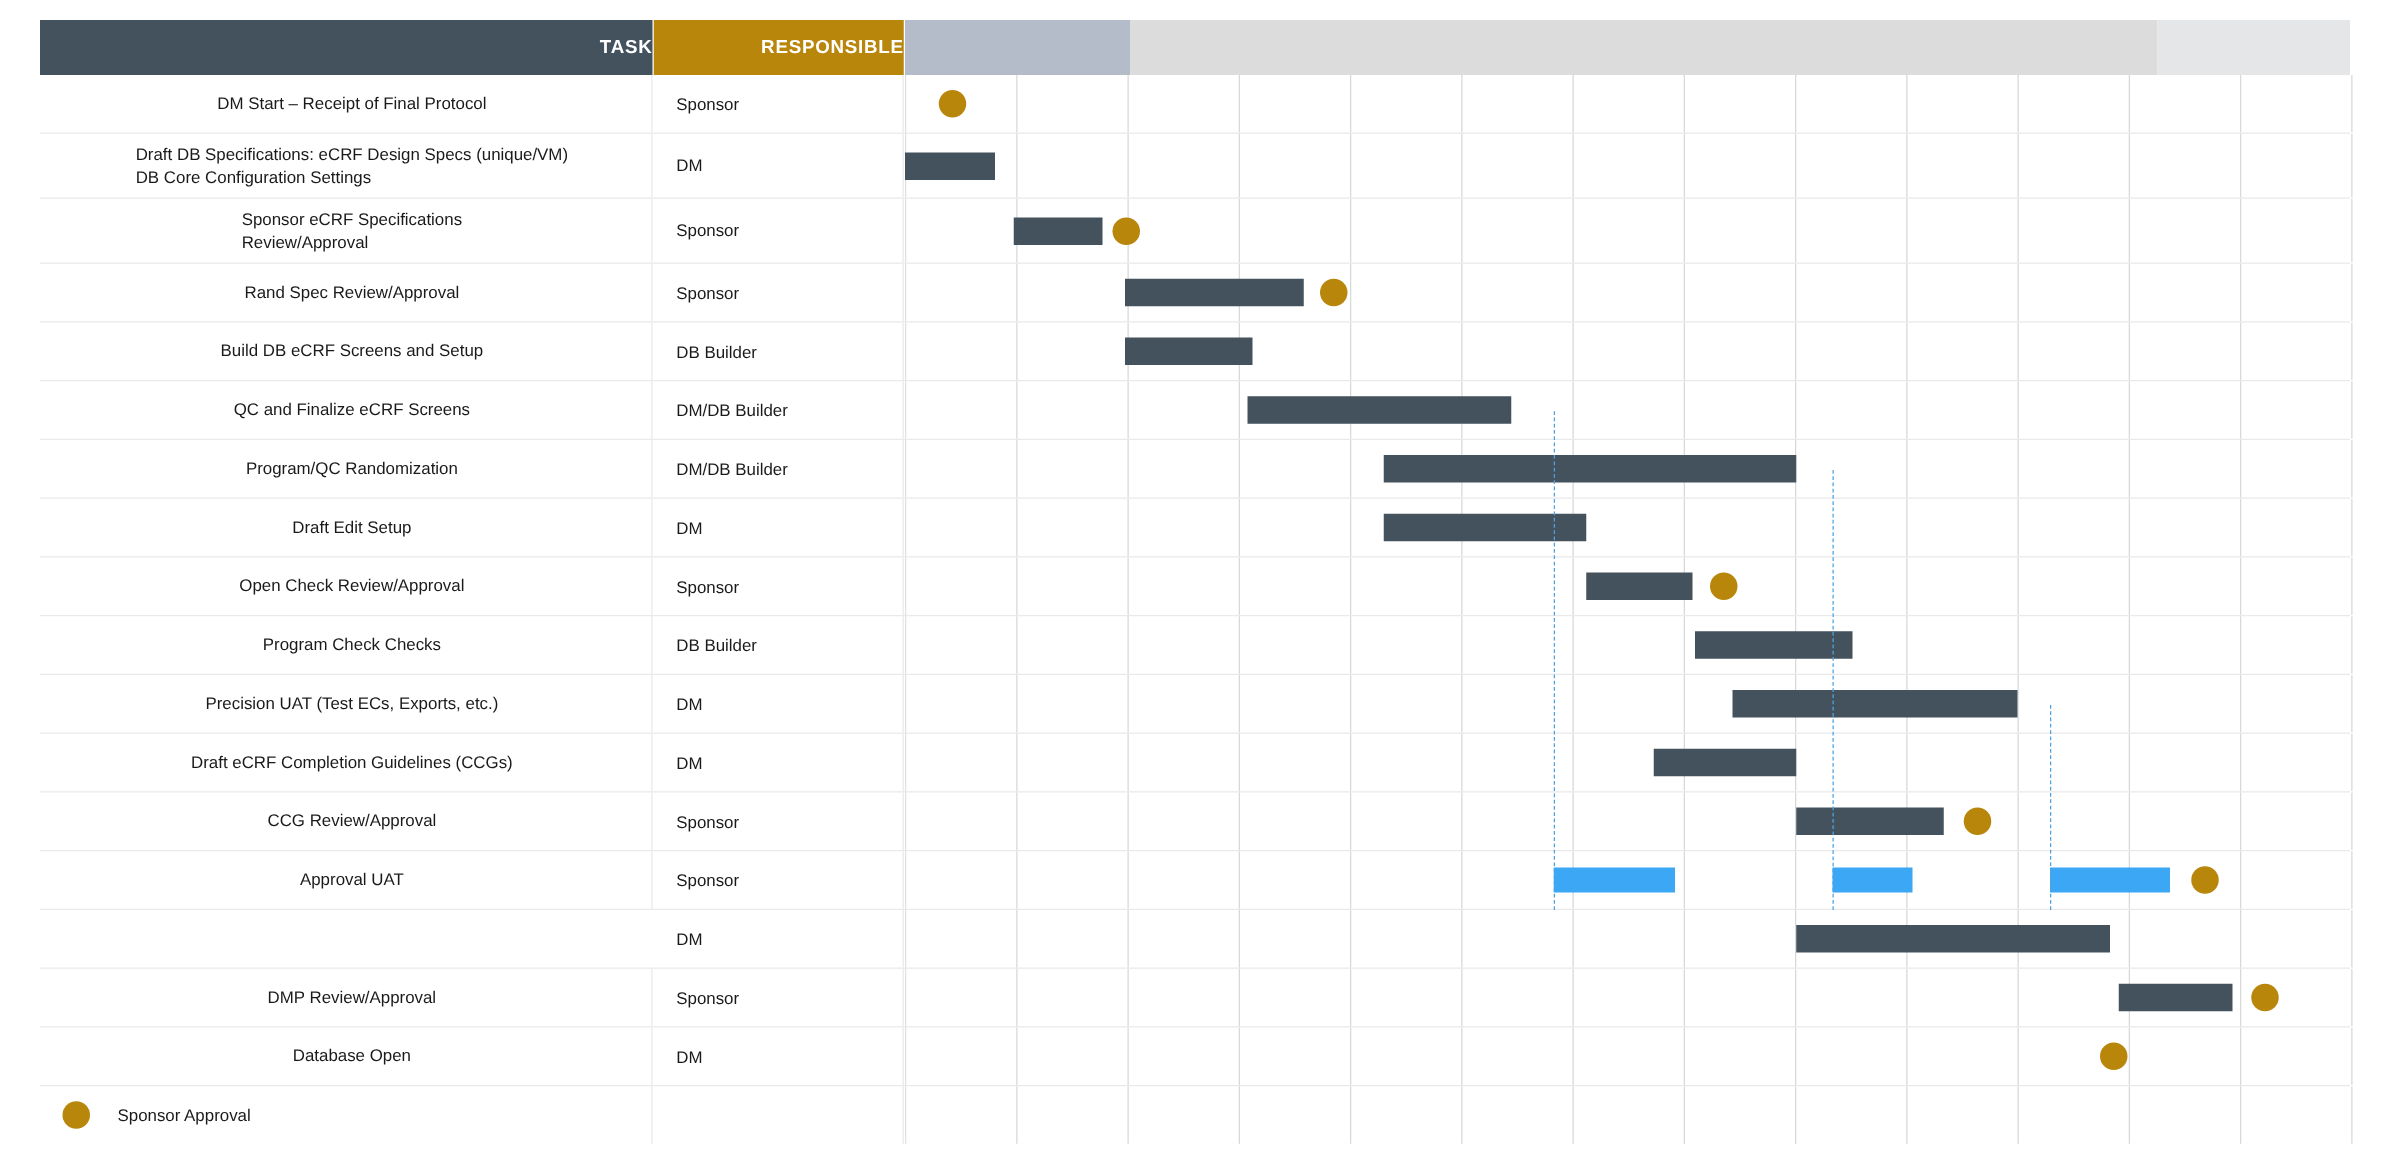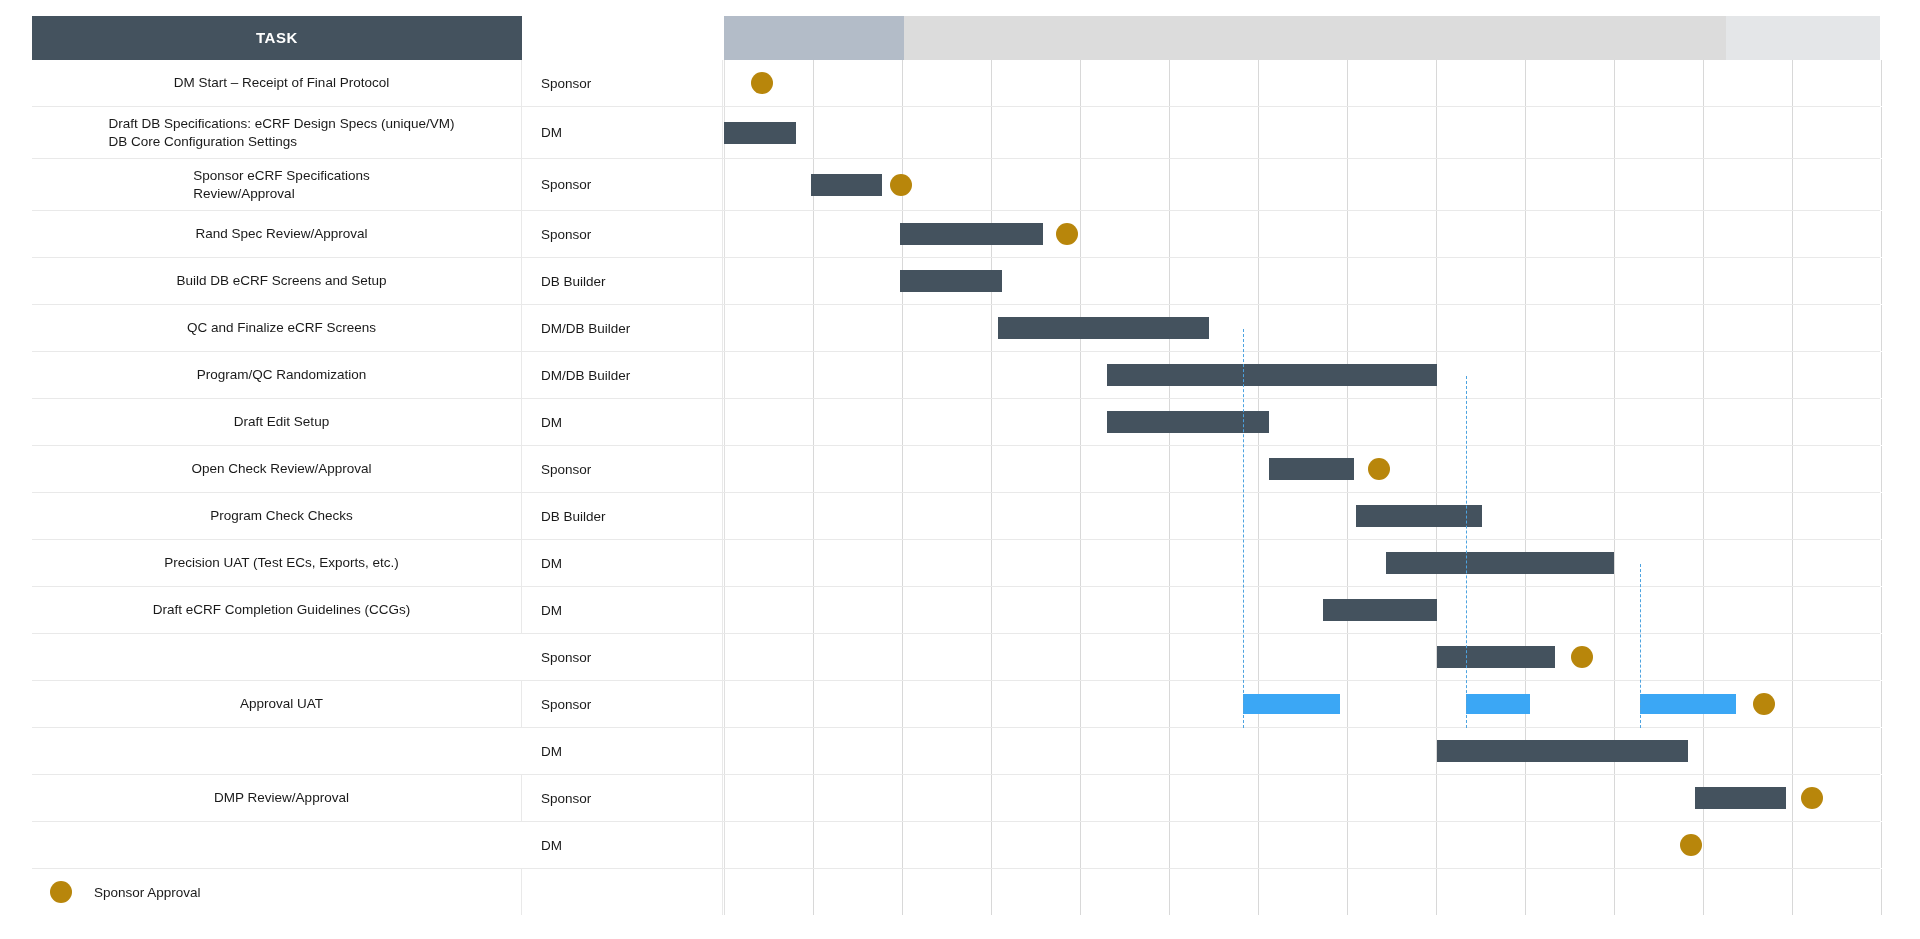--- a/index.html
+++ b/index.html
@@ -17,21 +17,21 @@
 
   
   .hdr{position:absolute;left:0;top:0;height:44px;}
   .hdr-task{left:0;width:490px;background:#44525e;}
   .hdr-resp{left:491px;width:200px;background:#b8860b;}
   .hdr-band1{left:692px;width:180px;background:#b3bcc8;}
   .hdr-band2{left:872px;width:822px;background:#dcdcdc;}
   .hdr-band3{left:1694px;width:154px;background:#e4e6e8;}
   .hdr-label{
     color:#ffffff;font-weight:bold;font-size:15px;letter-spacing:.6px;
-    width:100%;height:44px;line-height:44px;text-align:center;
+    width:100%;height:44px;line-height:44px;text-align:right;
     display:block;
   }
 
   
   .rows{position:absolute;left:0;top:44px;right:0;}
   .row{
     position:relative;
     border-bottom:1px solid #e9e9e9;
     height:47px;
     box-sizing:border-box;
@@ -94,20 +94,23 @@
   .legend-txt{font-size:13.5px;color:#1a1a1a;}
 </style>
 </head>
 <body>
 
 <div id="gantt">
 
   <div class="hdr hdr-task">
     <span class="hdr-label">TASK</span>
   </div>
+  <div class="hdr hdr-resp">
+    <span class="hdr-label">RESPONSIBLE</span>
+  </div>
   <div class="hdr hdr-band1"></div>
   <div class="hdr hdr-band2"></div>
   <div class="hdr hdr-band3"></div>
 
   <div class="rows" id="rows">
       <div class="row">
         <div class="c-task">
           <div class="txt">DM Start – Receipt of Final Protocol</div>
         </div>
         <div class="c-resp">
@@ -403,20 +406,23 @@
           <div class="vline" style="left: 712px;"></div>
           <div class="vline" style="left: 801px;"></div>
           <div class="vline" style="left: 890px;"></div>
           <div class="vline" style="left: 979px;"></div>
           <div class="vline" style="left: 1068px;"></div>
           <div class="vline" style="left: 1157px;"></div>
           <div class="bar work" style="left: 599px; width: 114px;"></div>
         </div>
       </div>
       <div class="row">
+        <div class="c-task">
+          <div class="txt">CCG Review/Approval</div>
+        </div>
         <div class="c-resp">
           <div class="txt">Sponsor</div>
         </div>
         <div class="c-time">
           <div class="vline first" style="left: 0px;"></div>
           <div class="vline" style="left: 89px;"></div>
           <div class="vline" style="left: 178px;"></div>
           <div class="vline" style="left: 267px;"></div>
           <div class="vline" style="left: 356px;"></div>
           <div class="vline" style="left: 445px;"></div>
@@ -502,20 +508,23 @@
           <div class="vline" style="left: 801px;"></div>
           <div class="vline" style="left: 890px;"></div>
           <div class="vline" style="left: 979px;"></div>
           <div class="vline" style="left: 1068px;"></div>
           <div class="vline" style="left: 1157px;"></div>
           <div class="bar work" style="left: 971px; width: 91px;"></div>
           <div class="dot" style="left: 1088px;"></div>
         </div>
       </div>
       <div class="row">
+        <div class="c-task">
+          <div class="txt">Database Open</div>
+        </div>
         <div class="c-resp">
           <div class="txt">DM</div>
         </div>
         <div class="c-time">
           <div class="vline first" style="left: 0px;"></div>
           <div class="vline" style="left: 89px;"></div>
           <div class="vline" style="left: 178px;"></div>
           <div class="vline" style="left: 267px;"></div>
           <div class="vline" style="left: 356px;"></div>
           <div class="vline" style="left: 445px;"></div>

